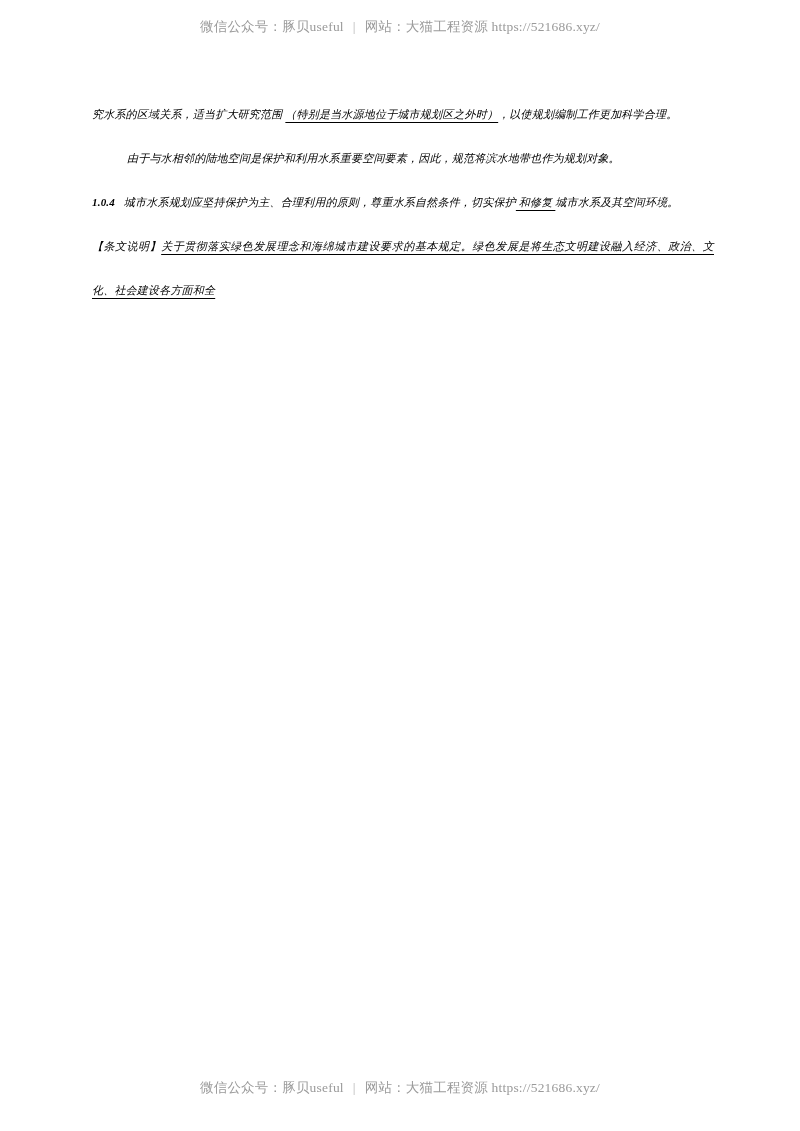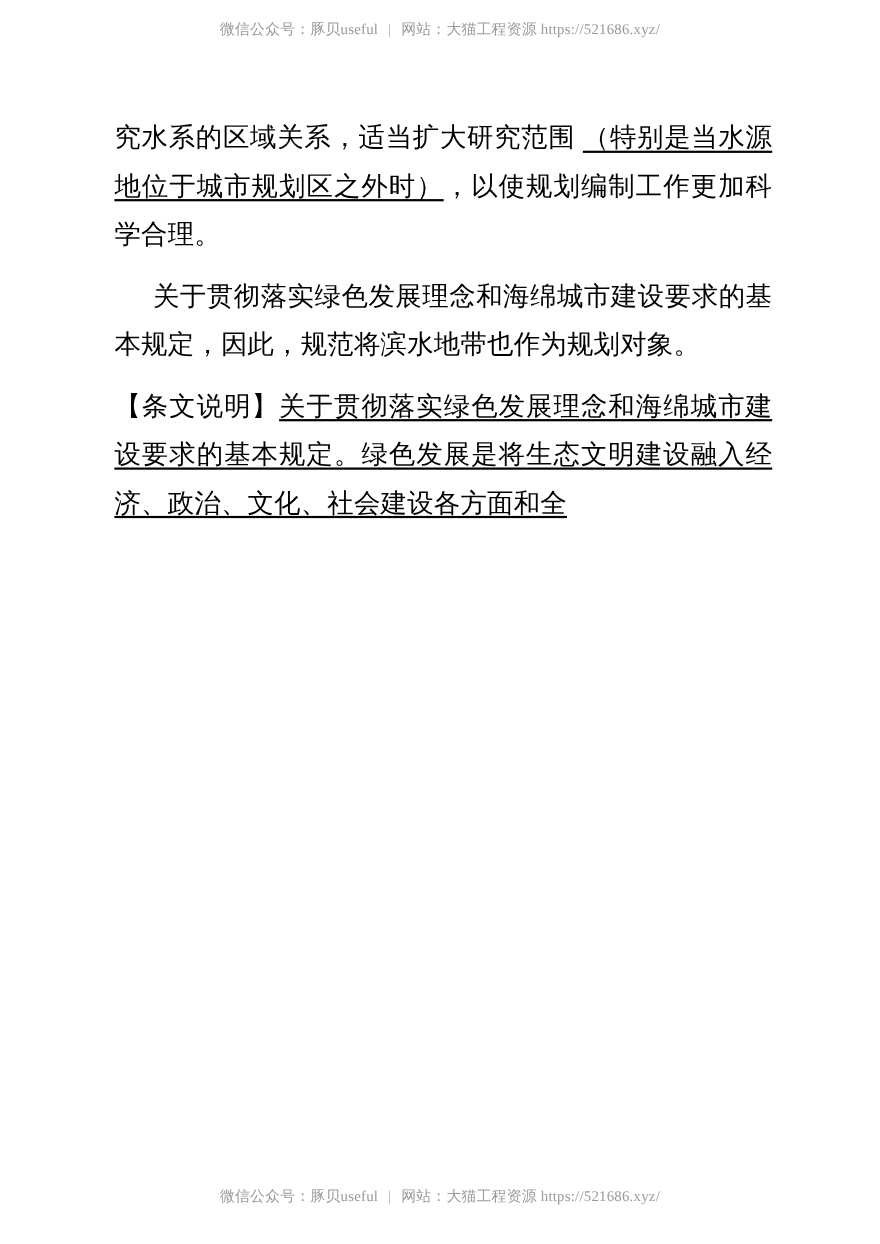--- a/index.html
+++ b/index.html
@@ -47,26 +47,27 @@
   #footer-watermark { top: 1079px; }
 
   
   .content {
     position: absolute;
     left: 92px;
     top: 92px;
     width: 622px;
   }
   .para {
-    font-size: 24px;
+    font-size: 11px;
     line-height: 44px;
     text-align: justify;
     text-justify: inter-ideograph;
-    margin: 12px;
+    margin: 0;
     letter-spacing: 0.2px;
+    font-style: italic;
   }
   .para.indent { text-indent: 35px; }
   .u { text-decoration: underline; text-underline-offset: 4px; }
   .num {
     font-weight: bold;
     font-family: "Liberation Serif", "DejaVu Serif", serif;
   }
 </style>
 </head>
 <body>
@@ -75,22 +76,23 @@
 
   <div class="watermark" id="header-watermark">
     <span class="wm-label">微信公众号：</span><span class="wm-value">豚贝useful</span><span class="wm-sep">|</span><span class="wm-label">网站：</span><span class="wm-value">大猫工程资源</span>&nbsp;<span class="wm-url">https://521686.xyz/</span>
   </div>
 
   <div class="content">
 
     <p class="para"><span>究水系的区域关系，适当扩大研究范围 </span><span class="u">（特别是当水源地位于城市规划区之外时）</span><span>，以使规划编制工作更加科学合理。</span></p>
 
 
-    <p class="para indent">关于贯彻落实绿色发展理念和海绵城市建设要求的基本规定，因此，规范将滨水地带也作为规划对象。</p>
+    <p class="para indent">由于与水相邻的陆地空间是保护和利用水系重要空间要素，因此，规范将滨水地带也作为规划对象。</p>
 
+    <p class="para"><span class="num">1.0.4</span>&nbsp;&nbsp;&nbsp;<span>城市水系规划应坚持保护为主、合理利用的原则，尊重水系自然条件，切实保护</span><span class="u"> 和修复 </span><span>城市水系及其空间环境。</span></p>
 
 
 
     <p class="para"><span>【条文说明】</span><span class="u">关于贯彻落实绿色发展理念和海绵城市建设要求的基本规定。绿色发展是将生态文明建设融入经济、政治、文化、社会建设各方面和全</span></p>
 
   </div>
 
   <div class="watermark" id="footer-watermark">
     <span class="wm-label">微信公众号：</span><span class="wm-value">豚贝useful</span><span class="wm-sep">|</span><span class="wm-label">网站：</span><span class="wm-value">大猫工程资源</span>&nbsp;<span class="wm-url">https://521686.xyz/</span>
   </div>

